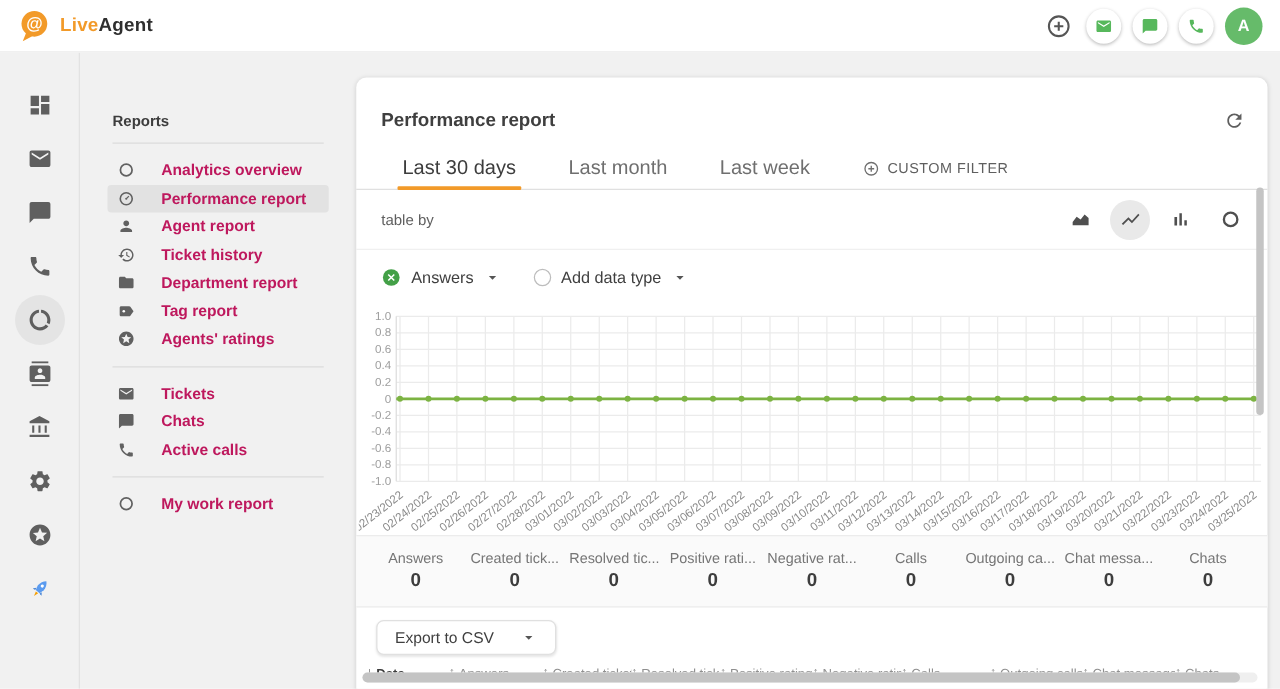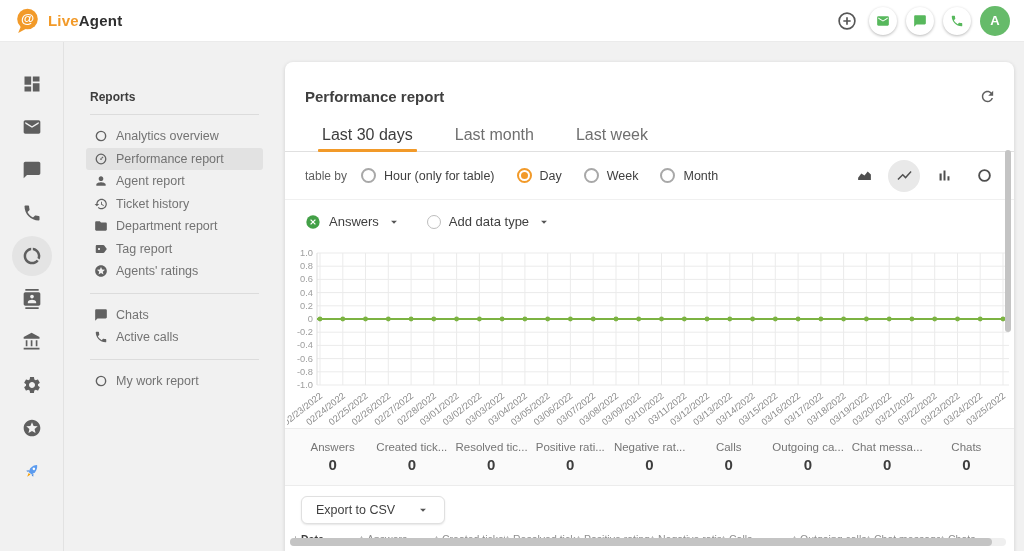--- a/index.html
+++ b/index.html
@@ -31,23 +31,23 @@
                justify-content:center; background:transparent; border:none; cursor:pointer; }
   .rail-bubble { width:40px; height:40px; border-radius:50%; display:flex;
                  align-items:center; justify-content:center; color:#5f5f5f; }
   .rail-item.active .rail-bubble { background:#e4e4e4; }
 
   
   .sidebar { position:absolute; top:42px; left:64px; width:221px; height:509px;
              padding:24px 0 0 22px; }
   .sb-heading { font-size:12px; font-weight:bold; color:#3d3d3d; padding-left:4px;margin-top:24px; }
   .sb-divider { height:1px; background:#dcdcdc; margin:10px 26px 10px 4px; }
-  .sb-item { display:flex; align-items:center; gap:8px; height:22.5px; padding-left:8px;
-             margin-right:22px; border-radius:3px; font-size:12.5px; color:#737373;
-             cursor:pointer; white-space:nowrap; }
+  .sb-item { display:flex; align-items:center; gap:21px; height:22.5px; padding-left:8px;
+             margin-right:22px; border-radius:3px; font-size:12.5px; color:#be185d;
+             cursor:pointer; white-space:nowrap;font-weight:bold; }
   .sb-item .icn { color:#616161; flex:none; }
   .sb-item.active { background:#e2e2e2; }
 
   
   .card { position:absolute; top:62px; left:285px; width:729px; height:500px;
           background:#fff; border-radius:8px; box-shadow:0 1px 4px rgba(0,0,0,.14); }
   .card-head { height:63px; padding:26px 18px 0 20px; display:flex;
                justify-content:space-between; align-items:flex-start; }
   .card-title { font-size:15px; font-weight:bold; color:#3f3f3f; }
   .refresh-btn { border:none; background:transparent; color:#5f5f5f; cursor:pointer; padding:0; }
@@ -274,20 +274,26 @@
       </div>
       <div class="sb-item">
         <svg class="icn" width="14" height="14" viewBox="0 0 24 24" fill="currentColor">
           <path d="M11.99 2C6.47 2 2 6.48 2 12s4.47 10 9.99 10C17.52 22 22 17.52 22 12S17.52 2 11.99 2zm4.24 16L12 15.45 7.77 18l1.12-4.81-3.73-3.23 4.92-.42L12 5l1.92 4.53 4.92.42-3.73 3.23z"></path>
         </svg>
         <span>Agents' ratings</span>
       </div>
       <div class="sb-divider"></div>
       <div class="sb-item">
         <svg class="icn" width="14" height="14" viewBox="0 0 24 24" fill="currentColor">
+          <path d="M20 4H4c-1.1 0-1.99.9-1.99 2L2 18c0 1.1.9 2 2 2h16c1.1 0 2-.9 2-2V6c0-1.1-.9-2-2-2zm0 4-8 5-8-5V6l8 5 8-5z"></path>
+        </svg>
+        <span>Tickets</span>
+      </div>
+      <div class="sb-item">
+        <svg class="icn" width="14" height="14" viewBox="0 0 24 24" fill="currentColor">
           <path d="M20 2H4c-1.1 0-1.99.9-1.99 2L2 22l4-4h14c1.1 0 2-.9 2-2V4c0-1.1-.9-2-2-2z"></path>
         </svg>
         <span>Chats</span>
       </div>
       <div class="sb-item">
         <svg class="icn" width="14" height="14" viewBox="0 0 24 24" fill="currentColor">
           <path d="M6.62 10.79c1.44 2.83 3.76 5.14 6.59 6.59l2.2-2.21c.27-.27.67-.36 1.02-.24 1.12.37 2.33.57 3.57.57.55 0 1 .45 1 1V20c0 .55-.45 1-1 1-9.39 0-17-7.61-17-17 0-.55.45-1 1-1h3.5c.55 0 1 .45 1 1 0 1.25.2 2.45.57 3.57.11.35.03.74-.25 1.02z"></path>
         </svg>
         <span>Active calls</span>
       </div>
@@ -314,42 +320,31 @@
   <div class="tabs" id="tabs">
       <div class="tab active">
         <span>Last 30 days</span>
       </div>
       <div class="tab">
         <span>Last month</span>
       </div>
       <div class="tab">
         <span>Last week</span>
       </div>
+      <div class="tab filter">
+        <svg class="icn" width="14" height="14" viewBox="0 0 24 24" fill="currentColor">
+          <circle cx="12" cy="12" r="8.6" fill="none" stroke="currentColor" stroke-width="1.8"></circle>
+          <path d="M12 8v8M8 12h8" stroke="currentColor" stroke-width="1.8" fill="none"></path>
+        </svg>
+        <span>CUSTOM FILTER</span>
+      </div>
     </div>
 
   <div class="groupby">
     <span class="gb-label">table by</span>
-    <span id="radios" style="display:flex;align-items:center">
-        <label class="radio">
-          <span class="radio-circle"></span>
-          <span>Hour (only for table)</span>
-        </label>
-        <label class="radio selected">
-          <span class="radio-circle"></span>
-          <span>Day</span>
-        </label>
-        <label class="radio">
-          <span class="radio-circle"></span>
-          <span>Week</span>
-        </label>
-        <label class="radio">
-          <span class="radio-circle"></span>
-          <span>Month</span>
-        </label>
-      </span>
     <span class="chart-type-buttons" id="chart-types">
         <button class="ct-btn">
           <svg class="icn" width="17" height="17" viewBox="0 0 24 24" fill="currentColor">
             <path d="M3 18.5h18v-8l-4.5-4-4.5 5.5-4.5-3L3 15z"></path>
           </svg>
         </button>
         <button class="ct-btn active">
           <svg class="icn" width="17" height="17" viewBox="0 0 24 24" fill="currentColor">
             <path d="M3.5 18.49l6-6.01 4 4L22 6.92l-1.41-1.41-7.09 7.97-4-4L2 16.99z"></path>
           </svg>

